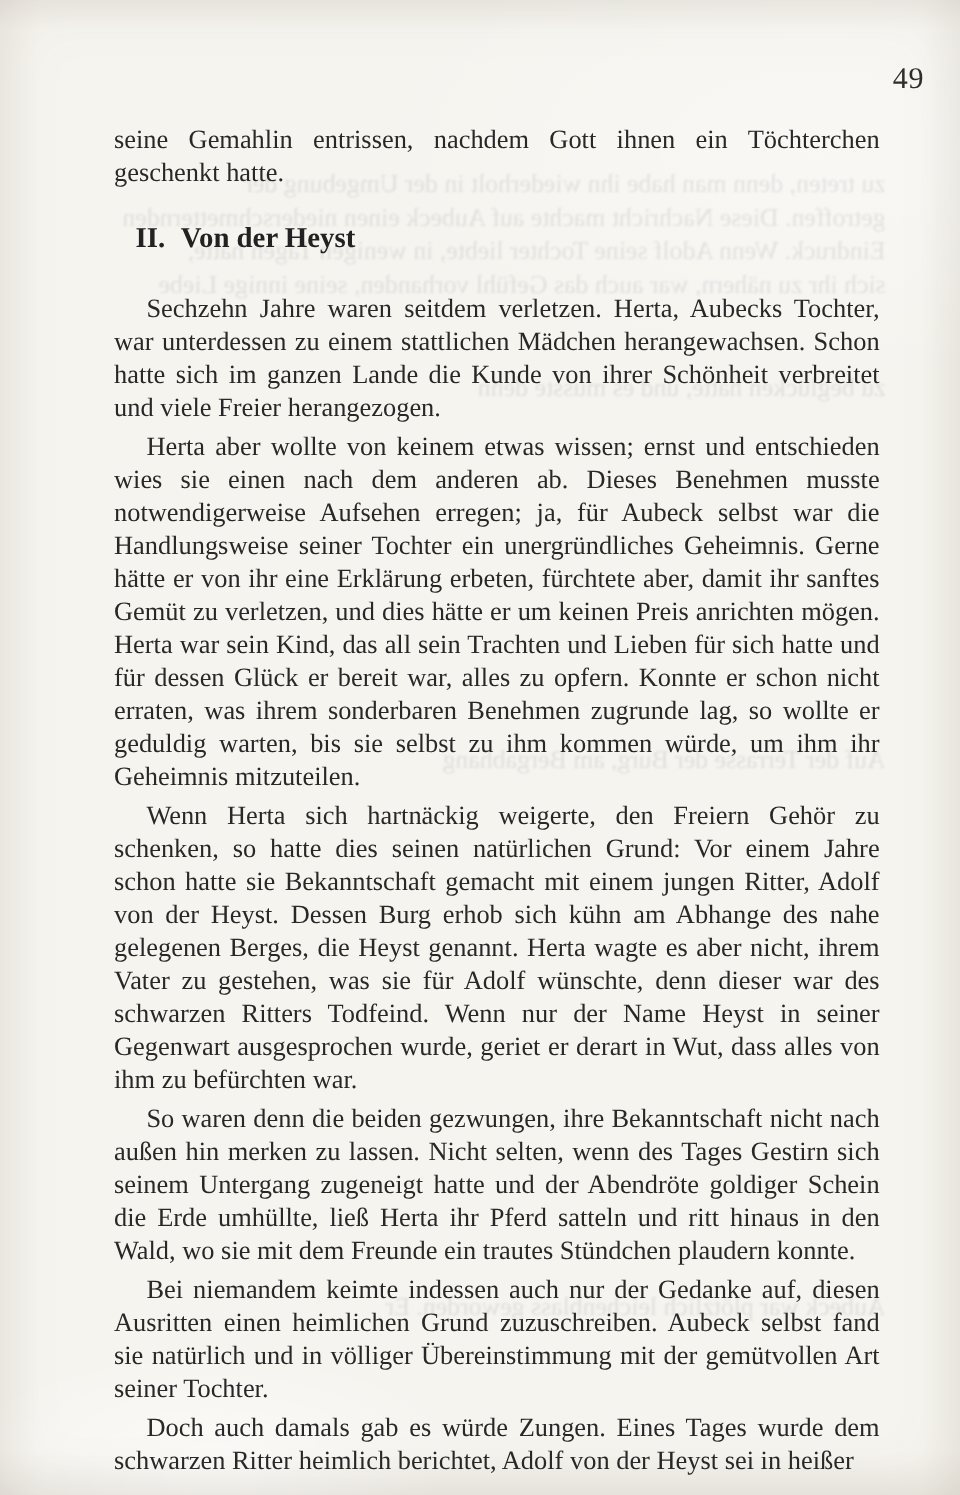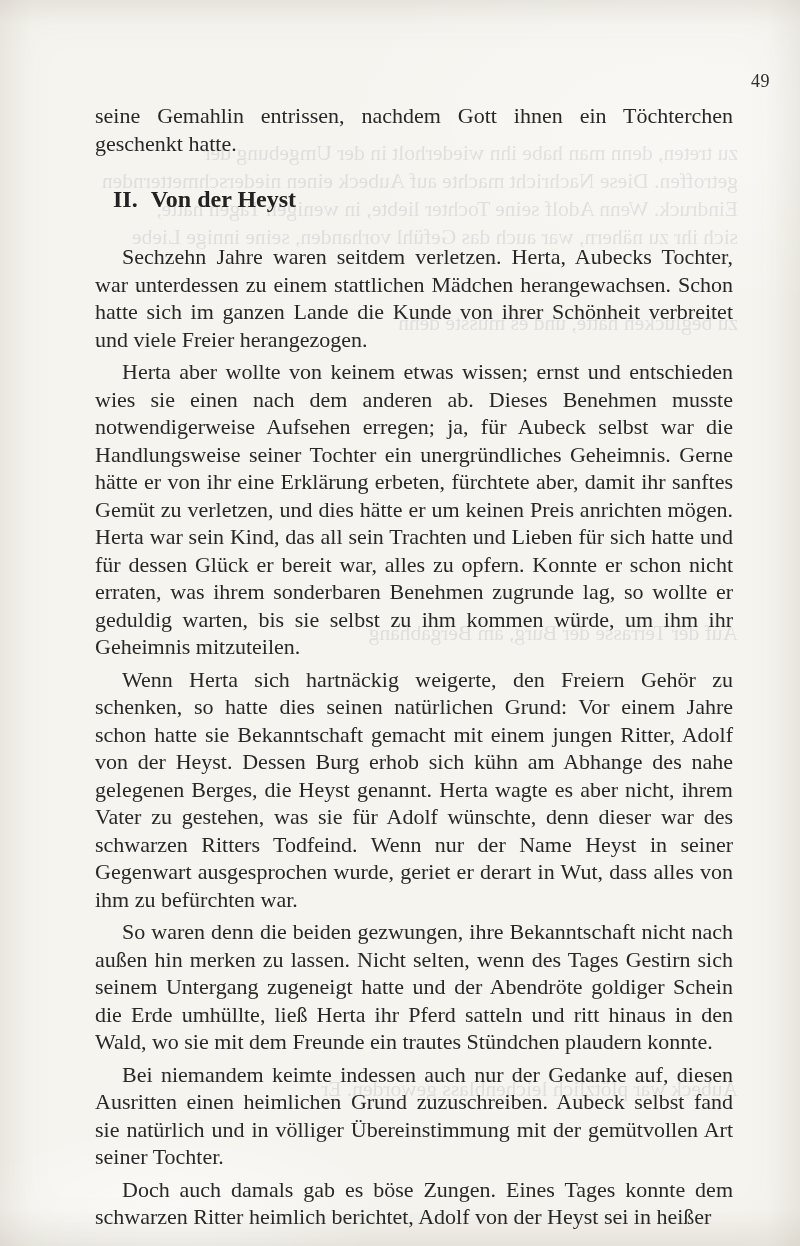--- a/index.html
+++ b/index.html
@@ -19,23 +19,23 @@
       radial-gradient(ellipse 300px 120px at 22% 97%, rgba(255,255,255,0.55), rgba(255,255,255,0) 70%),
       radial-gradient(ellipse 500px 260px at 85% 10%, rgba(255,255,255,0.35), rgba(255,255,255,0) 75%),
       linear-gradient(90deg, rgba(110,100,80,0.05) 0%, rgba(110,100,80,0) 4%, rgba(110,100,80,0) 96%, rgba(110,100,80,0.06) 100%),
       linear-gradient(180deg, rgba(110,100,80,0.07) 0%, rgba(110,100,80,0) 2%, rgba(110,100,80,0) 97%, rgba(110,100,80,0.08) 100%);
     box-shadow: inset 0 0 55px rgba(125,115,92,0.10);
     font-family: "Liberation Serif", "DejaVu Serif", serif;
     color: #2b2b2b;
   }
   .page-number {
     position: absolute;
-    top: 71px;
+    top: 52px;
     right: 30px;
-    font-size: 18px;
+    font-size: 25px;
     letter-spacing: 0.5px;
     color: #2e2e2e;
   }
   .content {
     position: absolute;
     left: 90px;
     top: 97px;
     width: 648px;
   }
   .para {
@@ -92,17 +92,17 @@
     <h2 class="chapter-heading">
       <span class="numeral">II.</span><span>Von der Heyst</span>
     </h2>
 
     <div id="body-paragraphs">
         <p class="para indent">Sechzehn Jahre waren seitdem verletzen. Herta, Aubecks Tochter, war unterdessen zu einem stattlichen Mädchen herangewachsen. Schon hatte sich im ganzen Lande die Kunde von ihrer Schönheit verbreitet und viele Freier herangezogen.</p>
         <p class="para indent">Herta aber wollte von keinem etwas wissen; ernst und entschieden wies sie einen nach dem anderen ab. Dieses Benehmen musste notwendigerweise Aufsehen erregen; ja, für Aubeck selbst war die Handlungsweise seiner Tochter ein unergründliches Geheimnis. Gerne hätte er von ihr eine Erklärung erbeten, fürchtete aber, damit ihr sanftes Gemüt zu verletzen, und dies hätte er um keinen Preis anrichten mögen. Herta war sein Kind, das all sein Trachten und Lieben für sich hatte und für dessen Glück er bereit war, alles zu opfern. Konnte er schon nicht erraten, was ihrem sonderbaren Benehmen zugrunde lag, so wollte er geduldig warten, bis sie selbst zu ihm kommen würde, um ihm ihr Geheimnis mitzuteilen.</p>
         <p class="para indent">Wenn Herta sich hartnäckig weigerte, den Freiern Gehör zu schenken, so hatte dies seinen natürlichen Grund: Vor einem Jahre schon hatte sie Bekanntschaft gemacht mit einem jungen Ritter, Adolf von der Heyst. Dessen Burg erhob sich kühn am Abhange des nahe gelegenen Berges, die Heyst genannt. Herta wagte es aber nicht, ihrem Vater zu gestehen, was sie für Adolf wünschte, denn dieser war des schwarzen Ritters Todfeind. Wenn nur der Name Heyst in seiner Gegenwart ausgesprochen wurde, geriet er derart in Wut, dass alles von ihm zu befürchten war.</p>
         <p class="para indent">So waren denn die beiden gezwungen, ihre Bekanntschaft nicht nach außen hin merken zu lassen. Nicht selten, wenn des Tages Gestirn sich seinem Untergang zugeneigt hatte und der Abendröte goldiger Schein die Erde umhüllte, ließ Herta ihr Pferd satteln und ritt hinaus in den Wald, wo sie mit dem Freunde ein trautes Stündchen plaudern konnte.</p>
         <p class="para indent">Bei niemandem keimte indessen auch nur der Gedanke auf, diesen Ausritten einen heimlichen Grund zuzuschreiben. Aubeck selbst fand sie natürlich und in völliger Übereinstimmung mit der gemütvollen Art seiner Tochter.</p>
-        <p class="para indent">Doch auch damals gab es böse Zungen. Eines Tages konnte dem schwarzen Ritter heimlich berichtet, Adolf von der Heyst sei in heißer</p>
+        <p class="para indent">Doch auch damals gab es würde Zungen. Eines Tages wurde dem schwarzen Ritter heimlich berichtet, Adolf von der Heyst sei in heißer</p>
       </div>
   </div>
 
 </div>
 
 </body></html>

